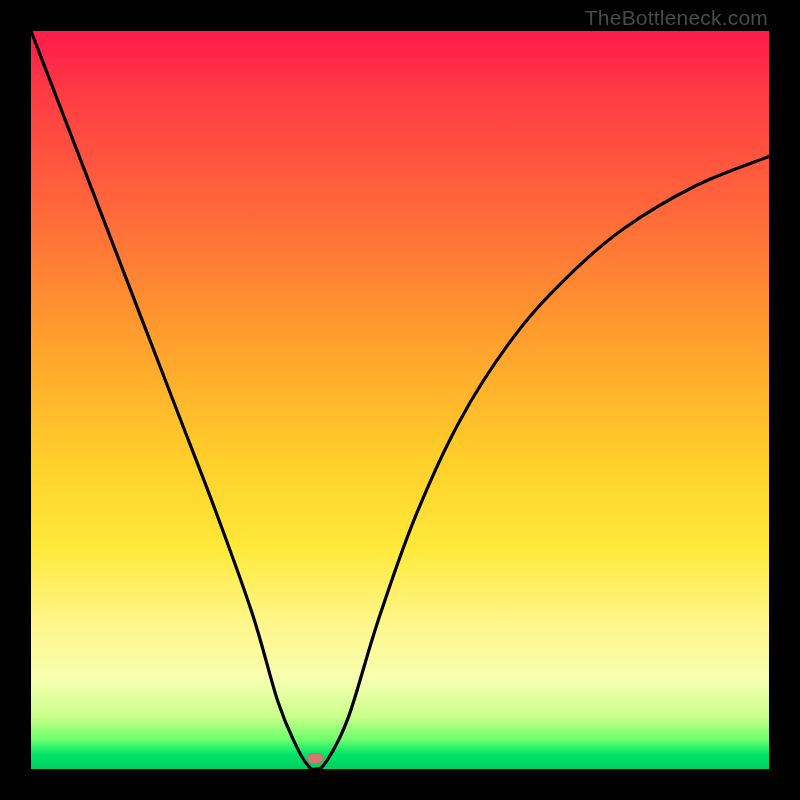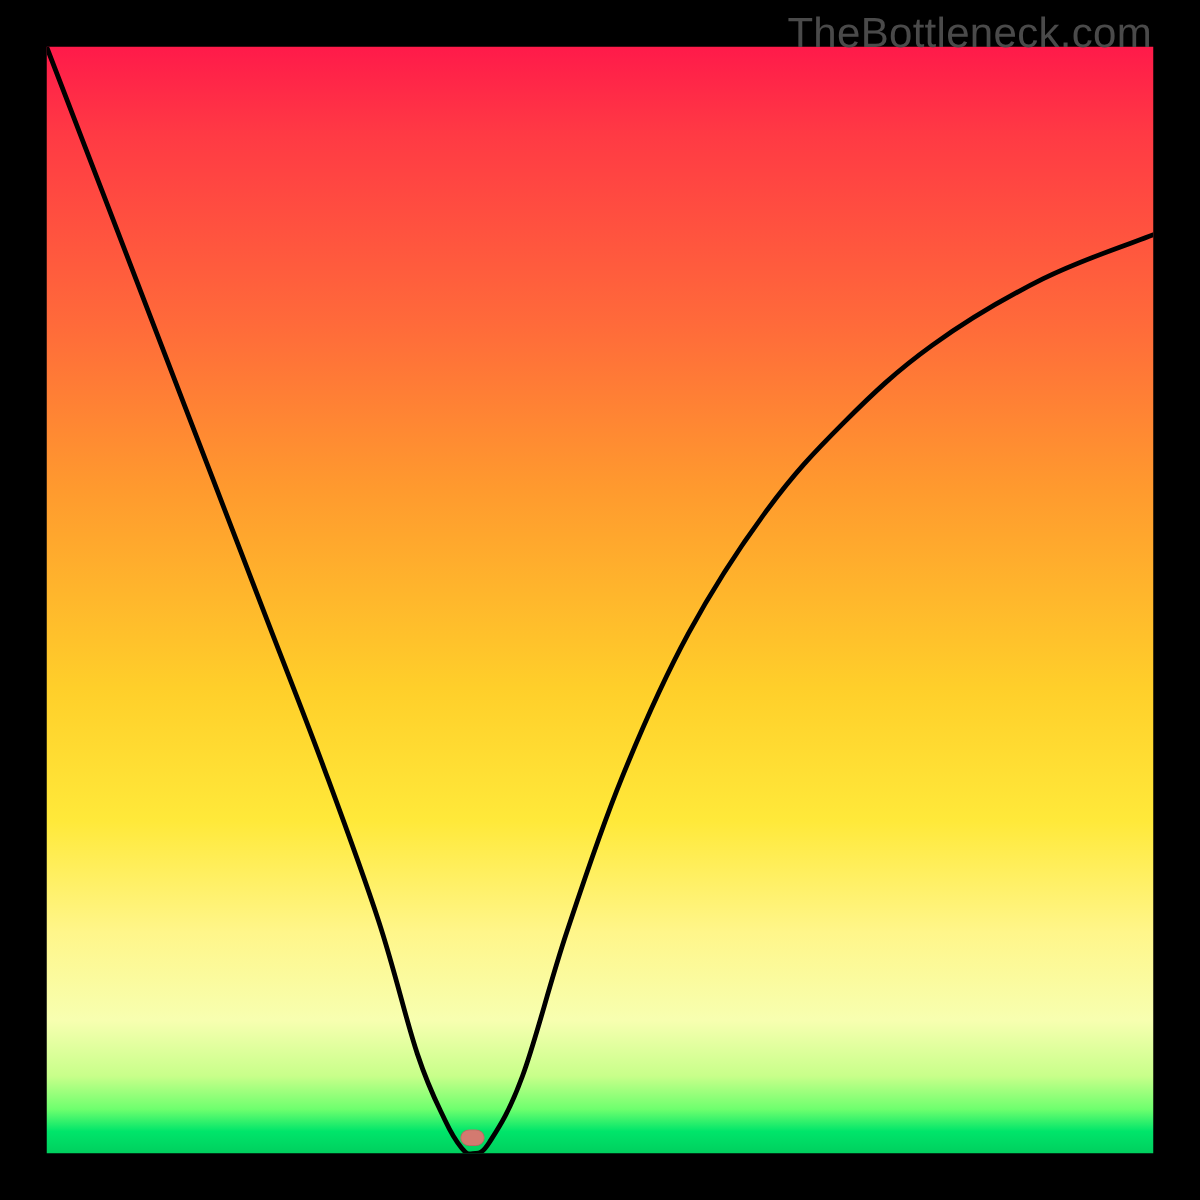--- a/index.html
+++ b/index.html
@@ -48,21 +48,21 @@
     position: absolute;
     inset: 0;
     width: 100%;
     height: 100%;
   }
   .attribution {
     position: absolute;
     top: 6px;
     right: 32px;
     color: #4a4a4a;
-    font-size: 28px;
+    font-size: 21px;
     letter-spacing: 0.2px;
     user-select: none;
     font-weight: 400;
   }
   .marker {
     position: absolute;
     width: 16px;
     height: 11px;
     border-radius: 6px / 5px;
     background: #d37a70;

